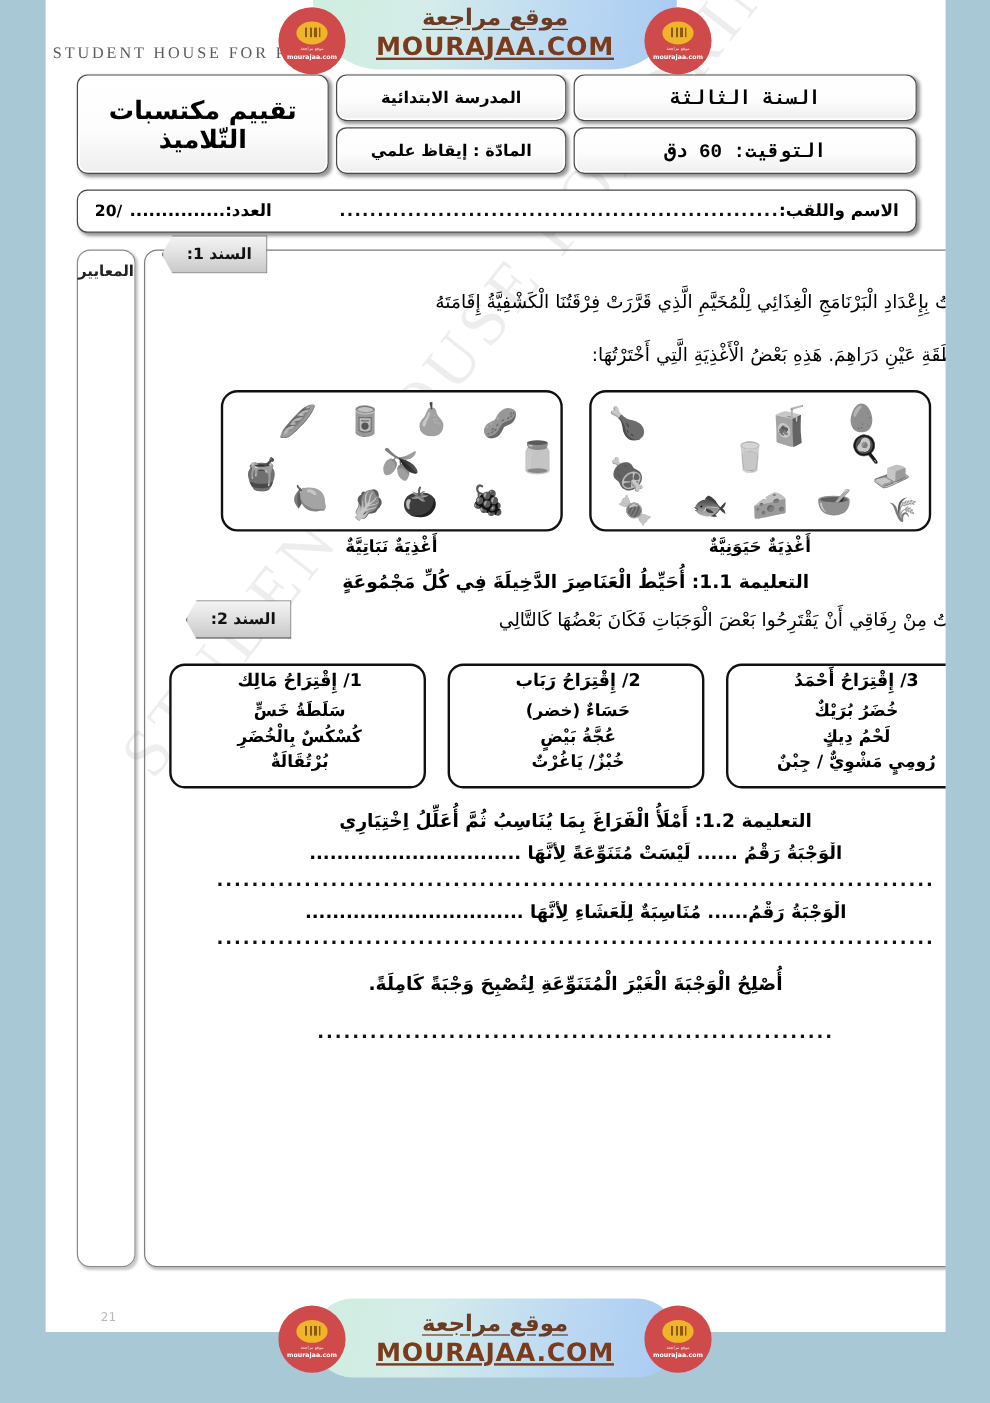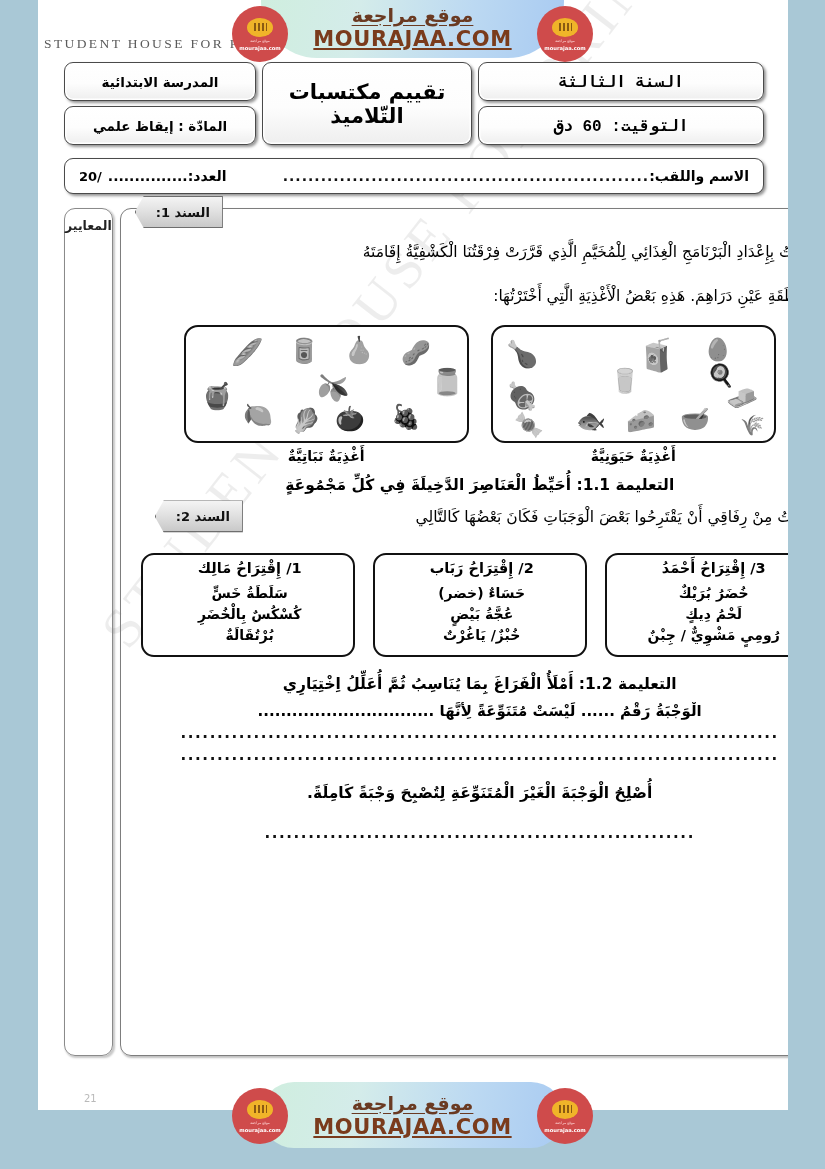--- a/index.html
+++ b/index.html
@@ -314,28 +314,28 @@
 
 <div id="root">
 
   <div class="sheet">
 
     <div class="watermark">STUDENT HOUSE FOR PRINTING</div>
 
     <div class="printmark">STUDENT HOUSE FOR PRINTING</div>
 
     <div class="header">
+      <div class="hdr-col mid">
+        <div class="pbox">
+          <span class="title-ar">تقييم مكتسبات التّلاميذ</span>
+        </div>
+      </div>
       <div class="hdr-col right">
         <div class="pbox">المدرسة الابتدائية</div>
         <div class="pbox">المادّة : إيقاظ علمي</div>
-      </div>
-      <div class="hdr-col mid">
-        <div class="pbox">
-          <span class="title-ar">تقييم مكتسبات التّلاميذ</span>
-        </div>
       </div>
       <div class="hdr-col left">
         <div class="pbox">السنة الثالثة</div>
         <div class="pbox">التوقيت: 60 دق</div>
       </div>
     </div>
 
     <div class="namebar">
       <span class="seg">الاسم واللقب:</span>
       <span class="dots">..........................................................</span>
@@ -425,20 +425,24 @@
         </div>
 
         <div class="instr" style="margin-top:18px;">التعليمة 1.2: أَمْلَأُ الْفَرَاغَ بِمَا يُنَاسِبُ ثُمَّ أُعَلِّلُ اِخْتِيَارِي</div>
 
         <div class="fill-row">
           <span>الْوَجْبَةُ رَقْمُ ...... لَيْسَتْ مُتَنَوِّعَةً لِأَنَّهَا</span>
           <span>...............................</span>
         </div>
         <div class="dotline">..................................................................................</div>
 
+        <div class="fill-row">
+          <span>الْوَجْبَةُ رَقْمُ...... مُنَاسِبَةٌ لِلْعَشَاءِ لِأَنَّهَا</span>
+          <span>................................</span>
+        </div>
         <div class="dotline">..................................................................................</div>
 
         <div class="instr" style="margin-top:20px;">أُصْلِحُ الْوَجْبَةَ الْغَيْرَ الْمُتَنَوِّعَةِ لِتُصْبِحَ وَجْبَةً كَامِلَةً.</div>
         <div class="dotline" style="margin-top:22px;">...........................................................</div>
 
       </div>
     </div>
 
     <div class="pagenum">21</div>
   </div>

